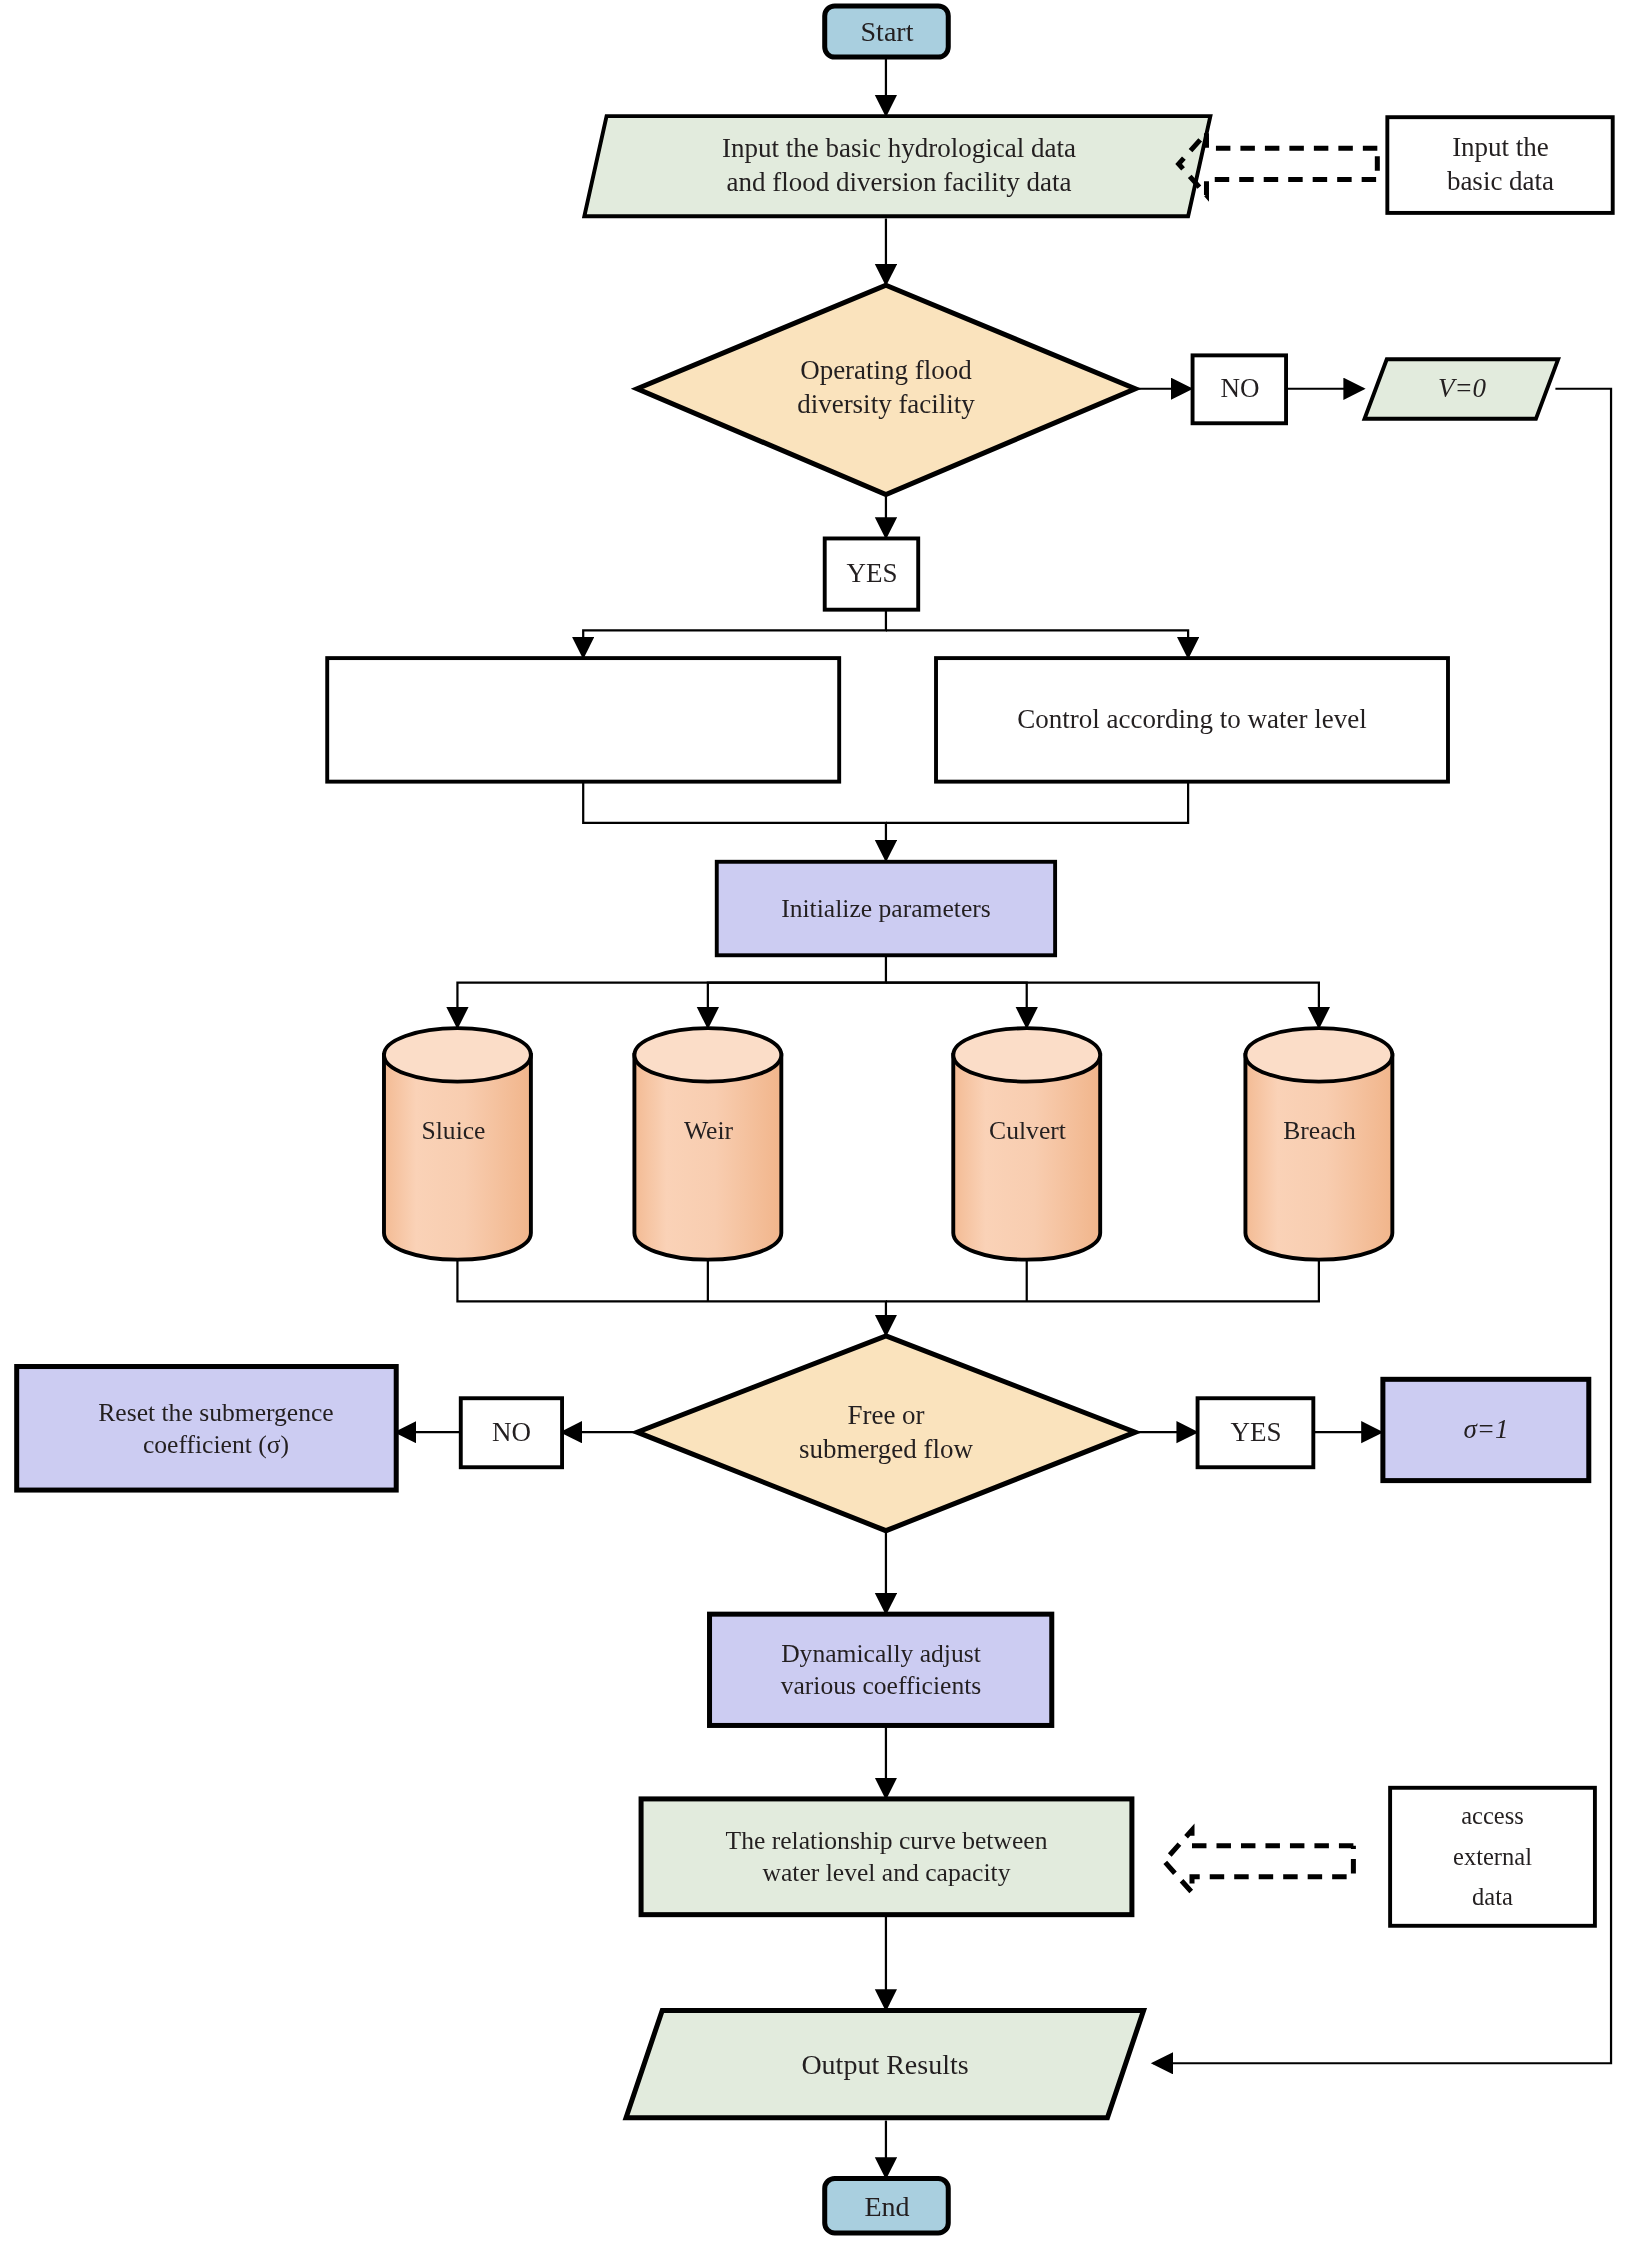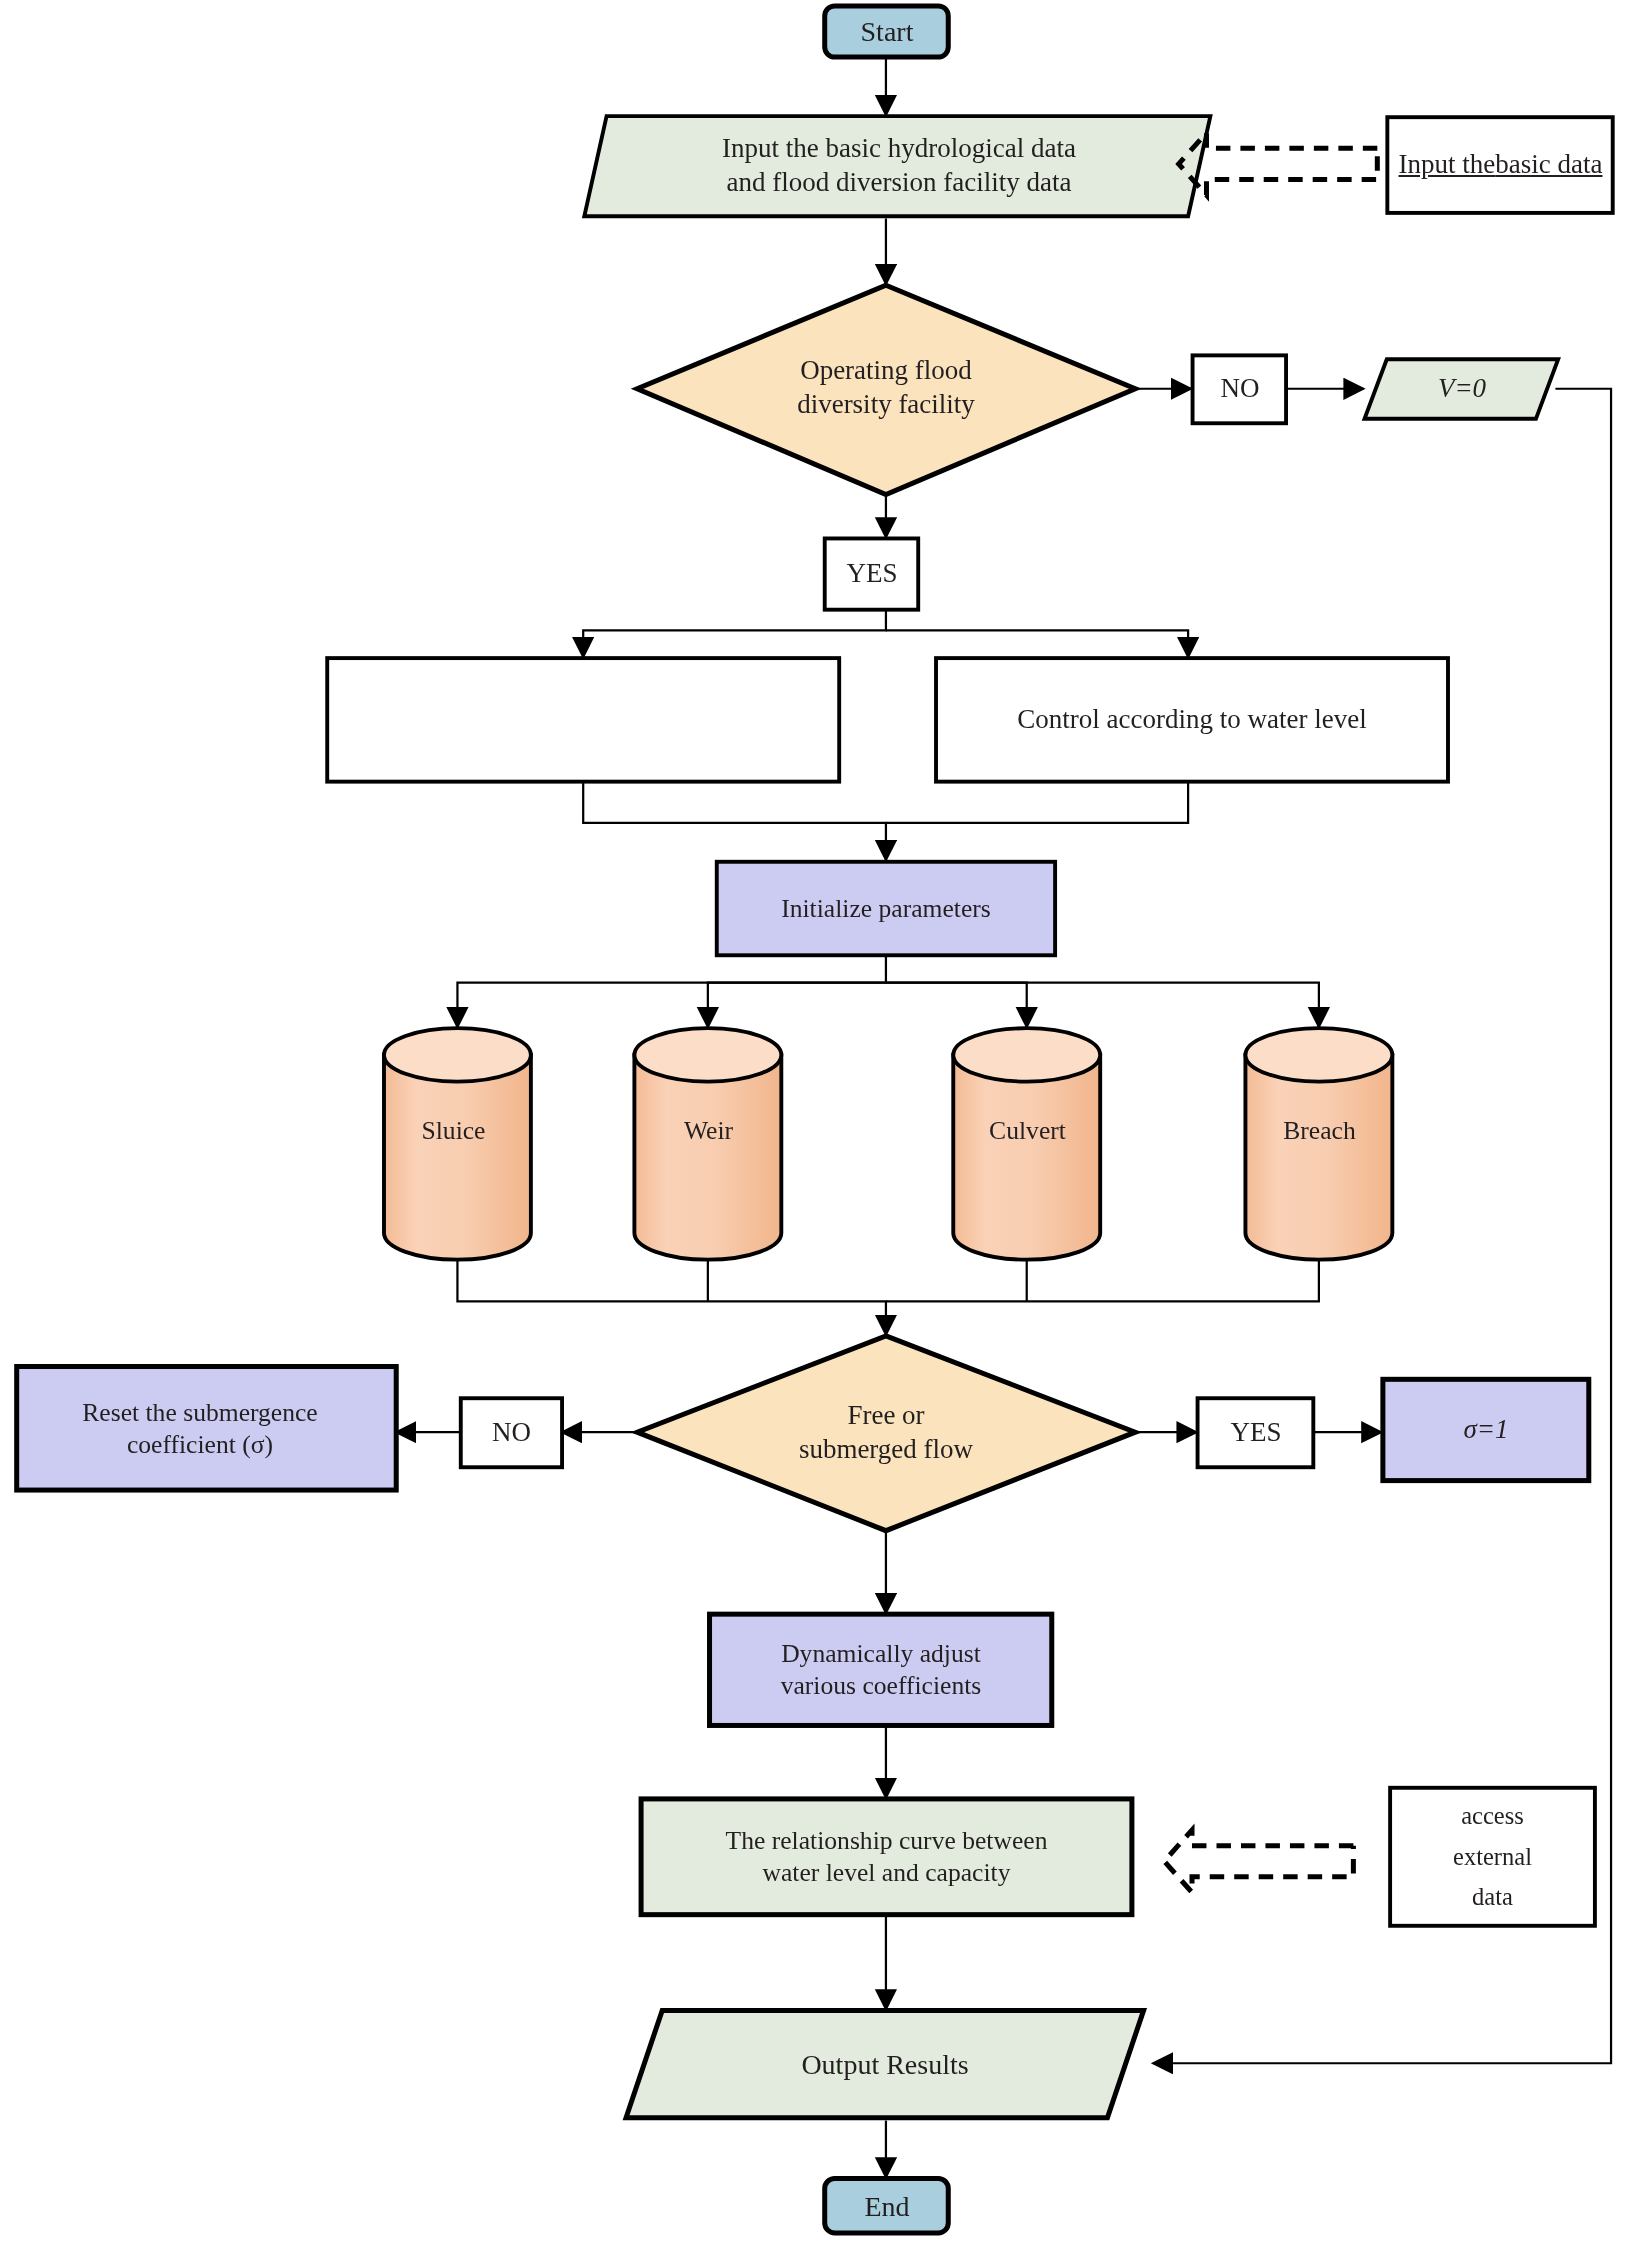--- a/index.html
+++ b/index.html
@@ -146,21 +146,21 @@
     <rect x="1482" y="3914" width="222" height="98" rx="18" ry="18" fill="#a9cfdf" stroke="#000" stroke-width="9"></rect>
   </svg>
 
   <div class="lbl f50" style="left:825px;top:5.6px;width:124px;height:51px;">Start</div>
 
   <div class="lbl f48" style="left:590px;top:116px;width:618px;height:100px;flex-direction:column;">
     <span>Input the basic hydrological data</span>
     <span>and flood diversion facility data</span>
   </div>
 
-  <div class="lbl f48" style="left:1388px;top:117px;width:225px;height:96px;flex-direction:row;text-decoration:underline;">
+  <div class="lbl f48" style="left:1388px;top:117px;width:225px;height:96px;flex-direction:column;">
     <span>Input the</span>
     <span>basic data</span>
   </div>
 
   <div class="lbl f48" style="left:693px;top:338px;width:386px;height:100px;flex-direction:column;">
     <span>Operating flood</span>
     <span>diversity facility</span>
   </div>
 
   <div class="lbl f48" style="left:1193px;top:355px;width:94px;height:68px;">NO</div>
@@ -179,21 +179,21 @@
   <div class="lbl f46" style="left:954px;top:1108px;width:147px;height:45px;">Culvert</div>
   <div class="lbl f46" style="left:1246px;top:1108px;width:147px;height:45px;">Breach</div>
 
   <div class="lbl f48" style="left:715px;top:1383px;width:342px;height:100px;flex-direction:column;">
     <span>Free or</span>
     <span>submerged flow</span>
   </div>
 
   <div class="lbl f48" style="left:461px;top:1398px;width:101px;height:69px;">NO</div>
 
-  <div class="lbl f46" style="left:10px;top:1367px;width:380px;height:124px;flex-direction:column;text-align:right;">
+  <div class="lbl f46" style="left:26px;top:1367px;width:380px;height:124px;flex-direction:column;text-align:right;">
     <span>Reset the submergence</span>
     <span>coefficient (σ)</span>
   </div>
 
   <div class="lbl f48" style="left:1198px;top:1398px;width:116px;height:69px;">YES</div>
 
   <div class="lbl f48 ital" style="left:1383px;top:1379px;width:206px;height:101px;">σ=1</div>
 
   <div class="lbl f46" style="left:710px;top:1614px;width:342px;height:111px;flex-direction:column;">
     <span>Dynamically adjust</span>

